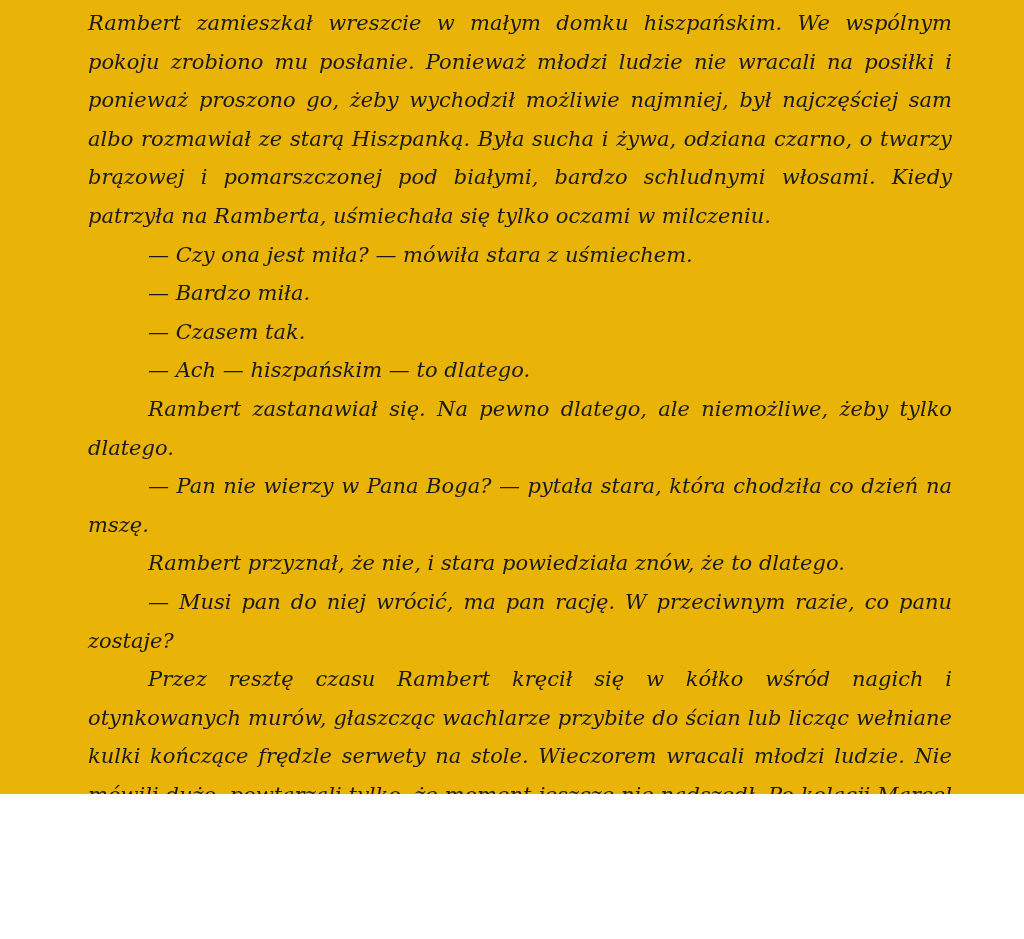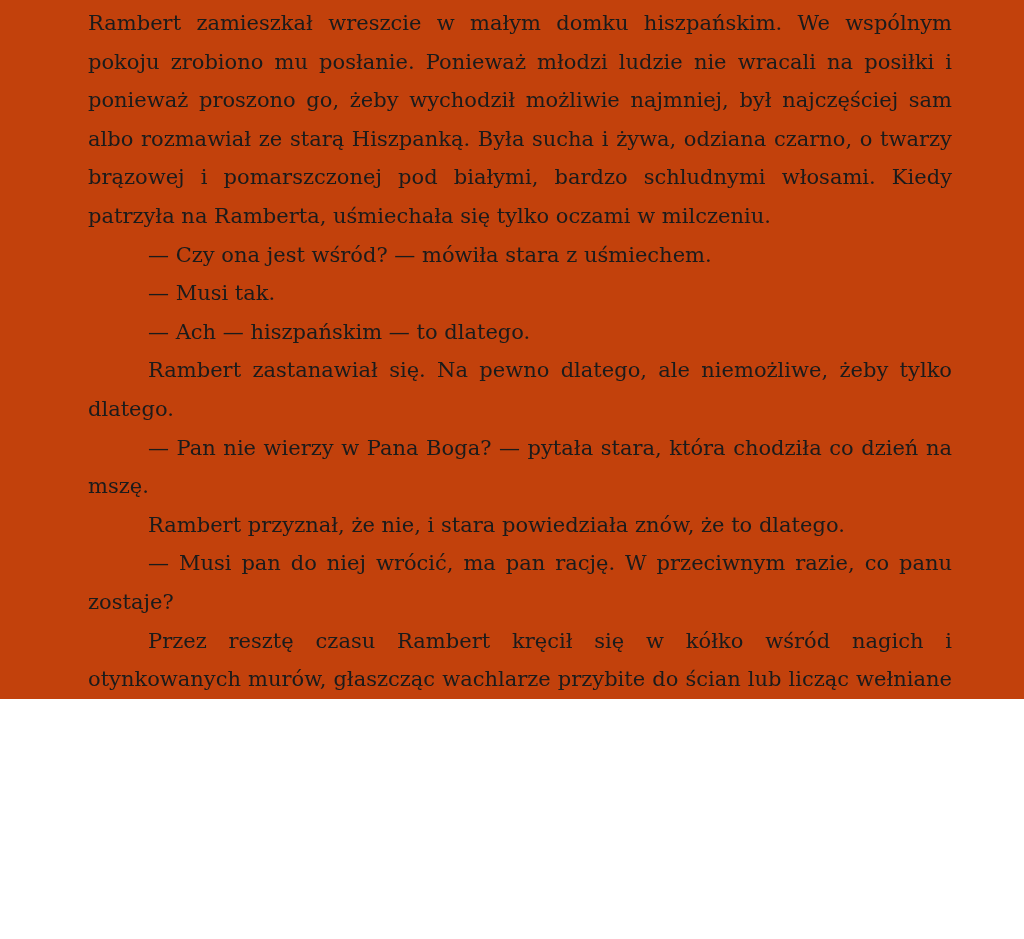--- a/index.html
+++ b/index.html
@@ -3,24 +3,25 @@
 <meta charset="utf-8">
 <style>
   html, body {
     margin: 0;
     padding: 0;
     background: #ffffff;
   }
   .page {
     position: relative;
     width: 1024px;
-    height: 699px;
-    background: #c2410c;
+    height: 794px;
+    background: #eab308;
     overflow: hidden;
     font-family: "DejaVu Serif", serif;
+    font-style: italic;
   }
   .text-block {
     position: absolute;
     left: 88px;
     top: 4px;
     width: 864px;
     color: #1b1b1b;
     font-size: 21px;
     line-height: 38.6px;
     text-align: justify;
@@ -32,22 +33,23 @@
   .text-block p.indent {
     text-indent: 60px;
   }
 </style>
 </head>
 <body>
 
 <div class="page">
   <div class="text-block">
       <p class="">Rambert zamieszkał wreszcie w małym domku hiszpańskim. We wspólnym pokoju zrobiono mu posłanie. Ponieważ młodzi ludzie nie wracali na posiłki i ponieważ proszono go, żeby wychodził możliwie najmniej, był najczęściej sam albo rozmawiał ze starą Hiszpanką. Była sucha i żywa, odziana czarno, o twarzy brązowej i pomarszczonej pod białymi, bardzo schludnymi włosami. Kiedy patrzyła na Ramberta, uśmiechała się tylko oczami w milczeniu.</p>
-      <p class="indent">— Czy ona jest wśród? — mówiła stara z uśmiechem.</p>
-      <p class="indent">— Musi tak.</p>
+      <p class="indent">— Czy ona jest miła? — mówiła stara z uśmiechem.</p>
+      <p class="indent">— Bardzo miła.</p>
+      <p class="indent">— Czasem tak.</p>
       <p class="indent">— Ach — hiszpańskim — to dlatego.</p>
       <p class="indent">Rambert zastanawiał się. Na pewno dlatego, ale niemożliwe, żeby tylko dlatego.</p>
       <p class="indent">— Pan nie wierzy w Pana Boga? — pytała stara, która chodziła co dzień na mszę.</p>
       <p class="indent">Rambert przyznał, że nie, i stara powiedziała znów, że to dlatego.</p>
       <p class="indent">— Musi pan do niej wrócić, ma pan rację. W przeciwnym razie, co panu zostaje?</p>
       <p class="indent">Przez resztę czasu Rambert kręcił się w kółko wśród nagich i otynkowanych murów, głaszcząc wachlarze przybite do ścian lub licząc wełniane kulki kończące frędzle serwety na stole. Wieczorem wracali młodzi ludzie. Nie mówili dużo, powtarzali tylko, że moment jeszcze nie nadszedł. Po kolacji Marcel grał na gitarze i pili likier anyżowy. Rambert jak gdyby zastanawiał się.</p>
     </div>
 </div>
 
 </body></html>

